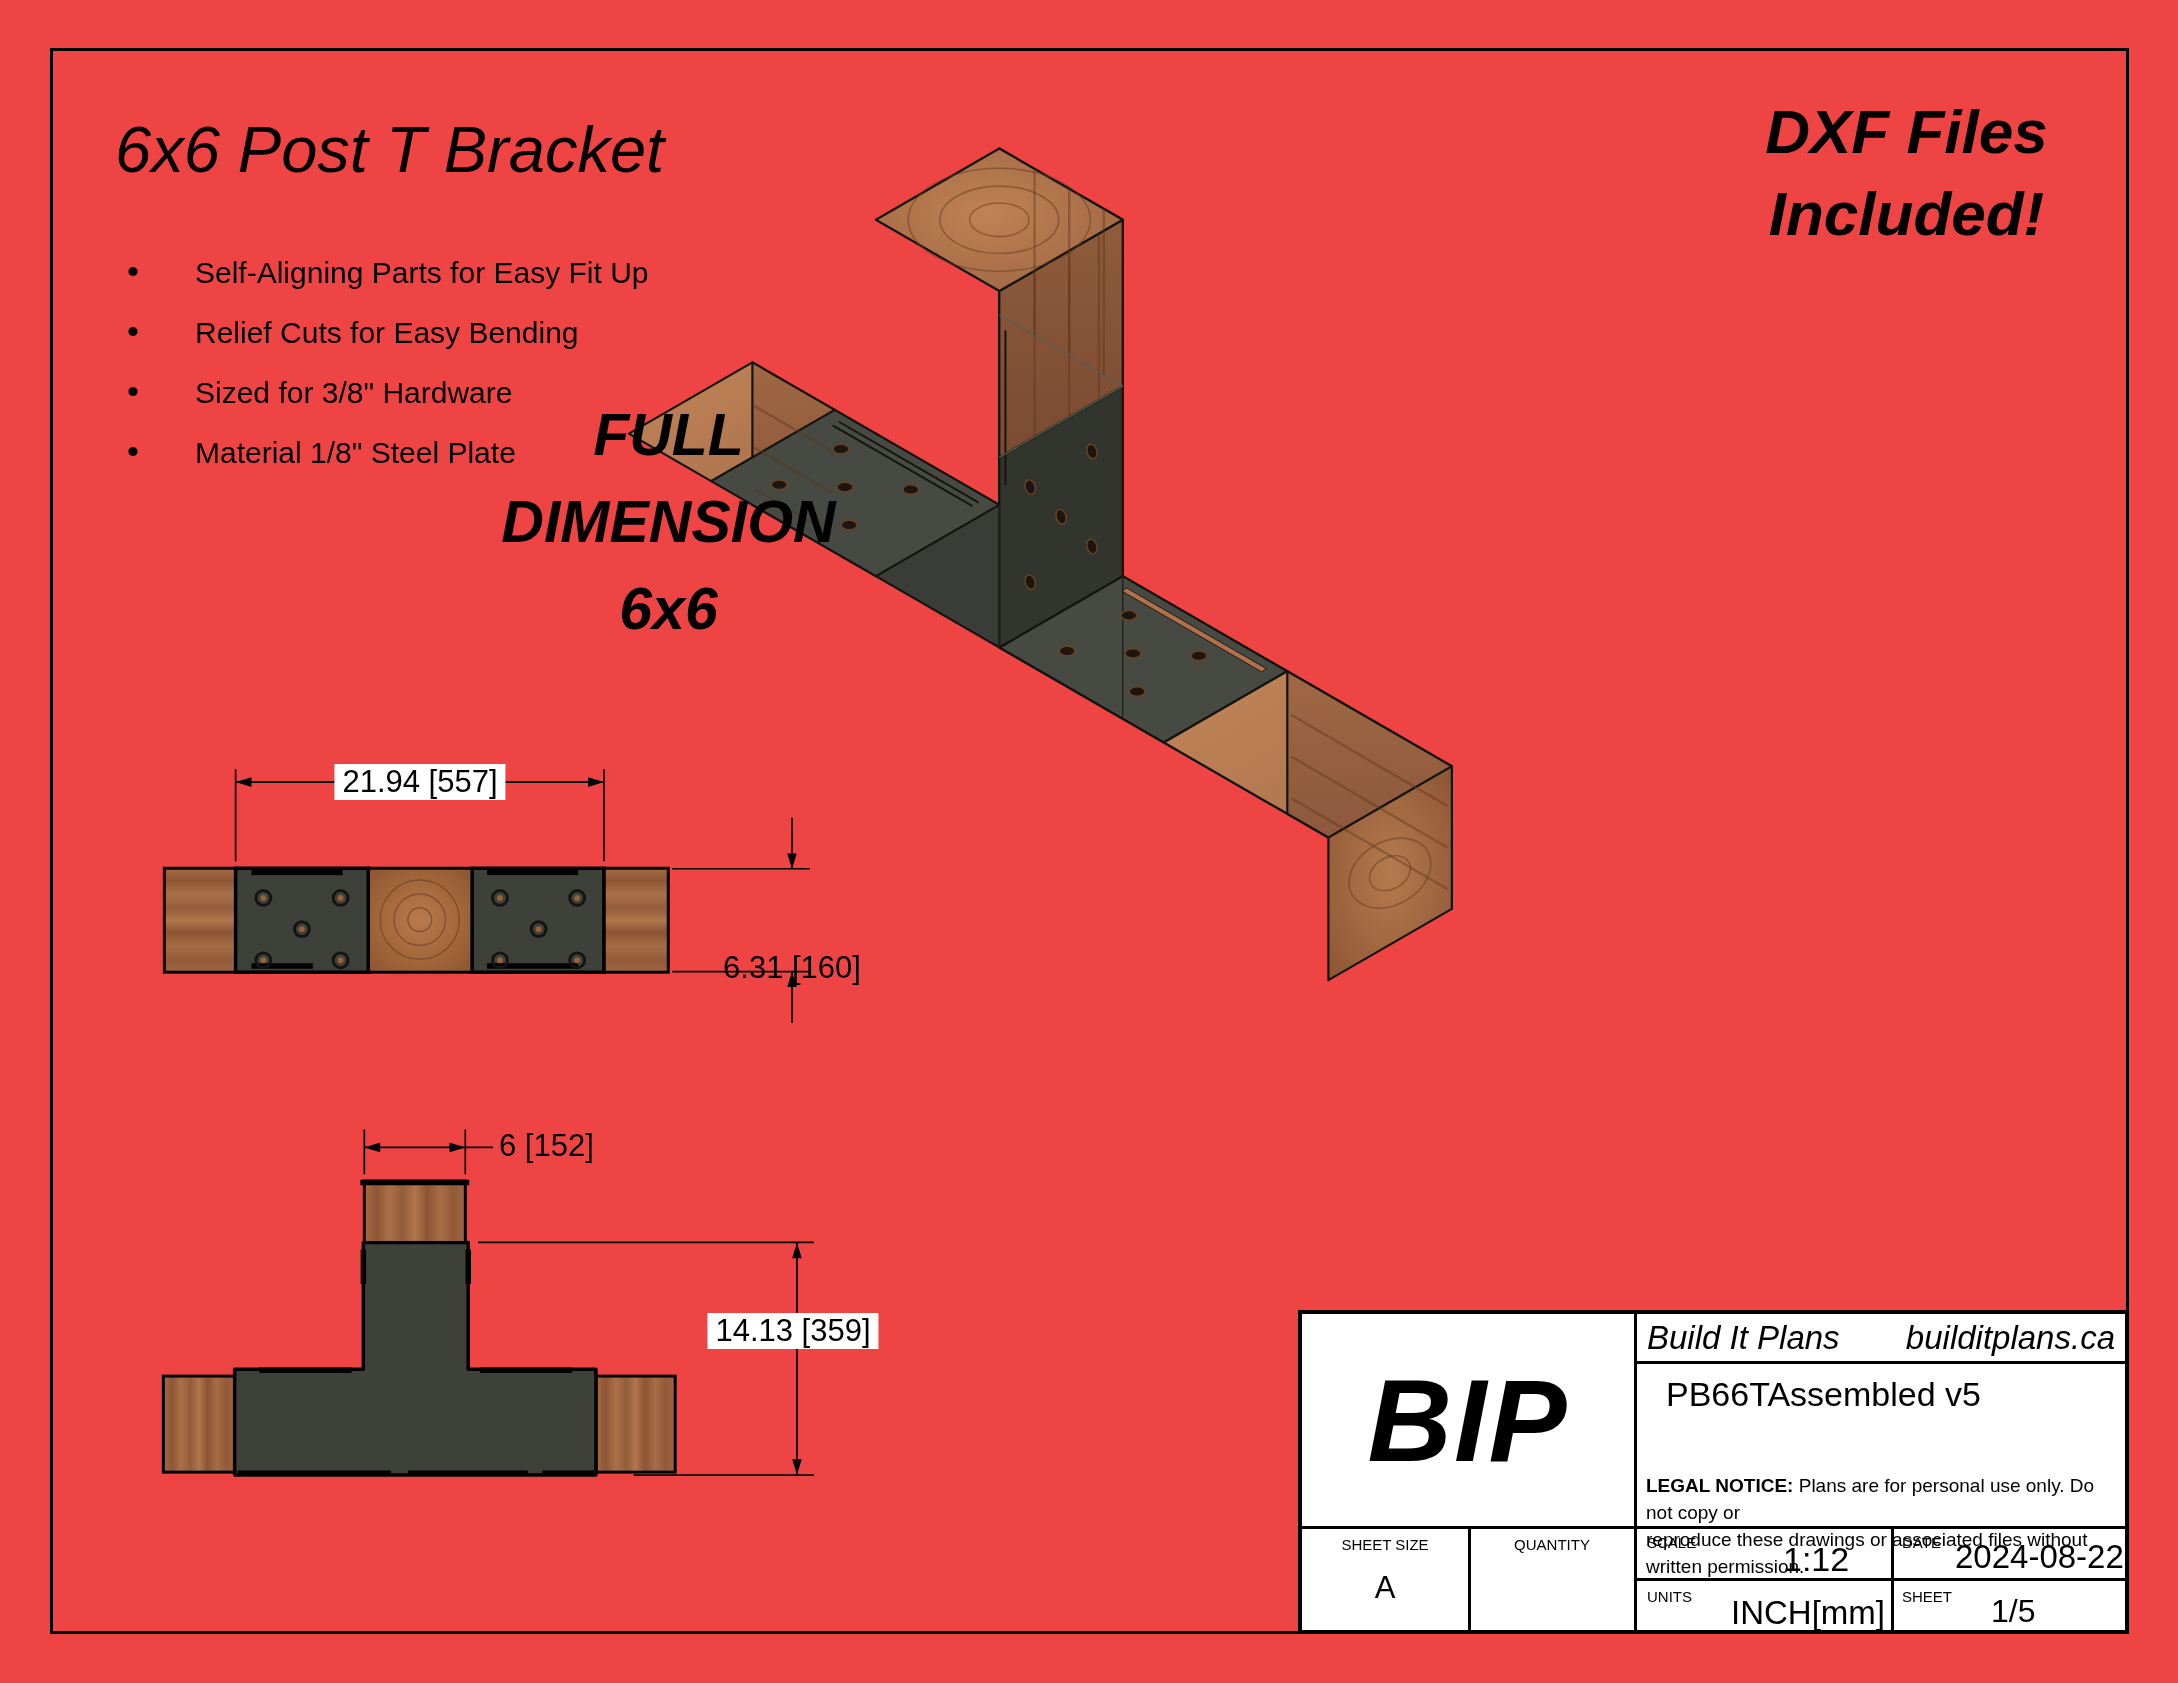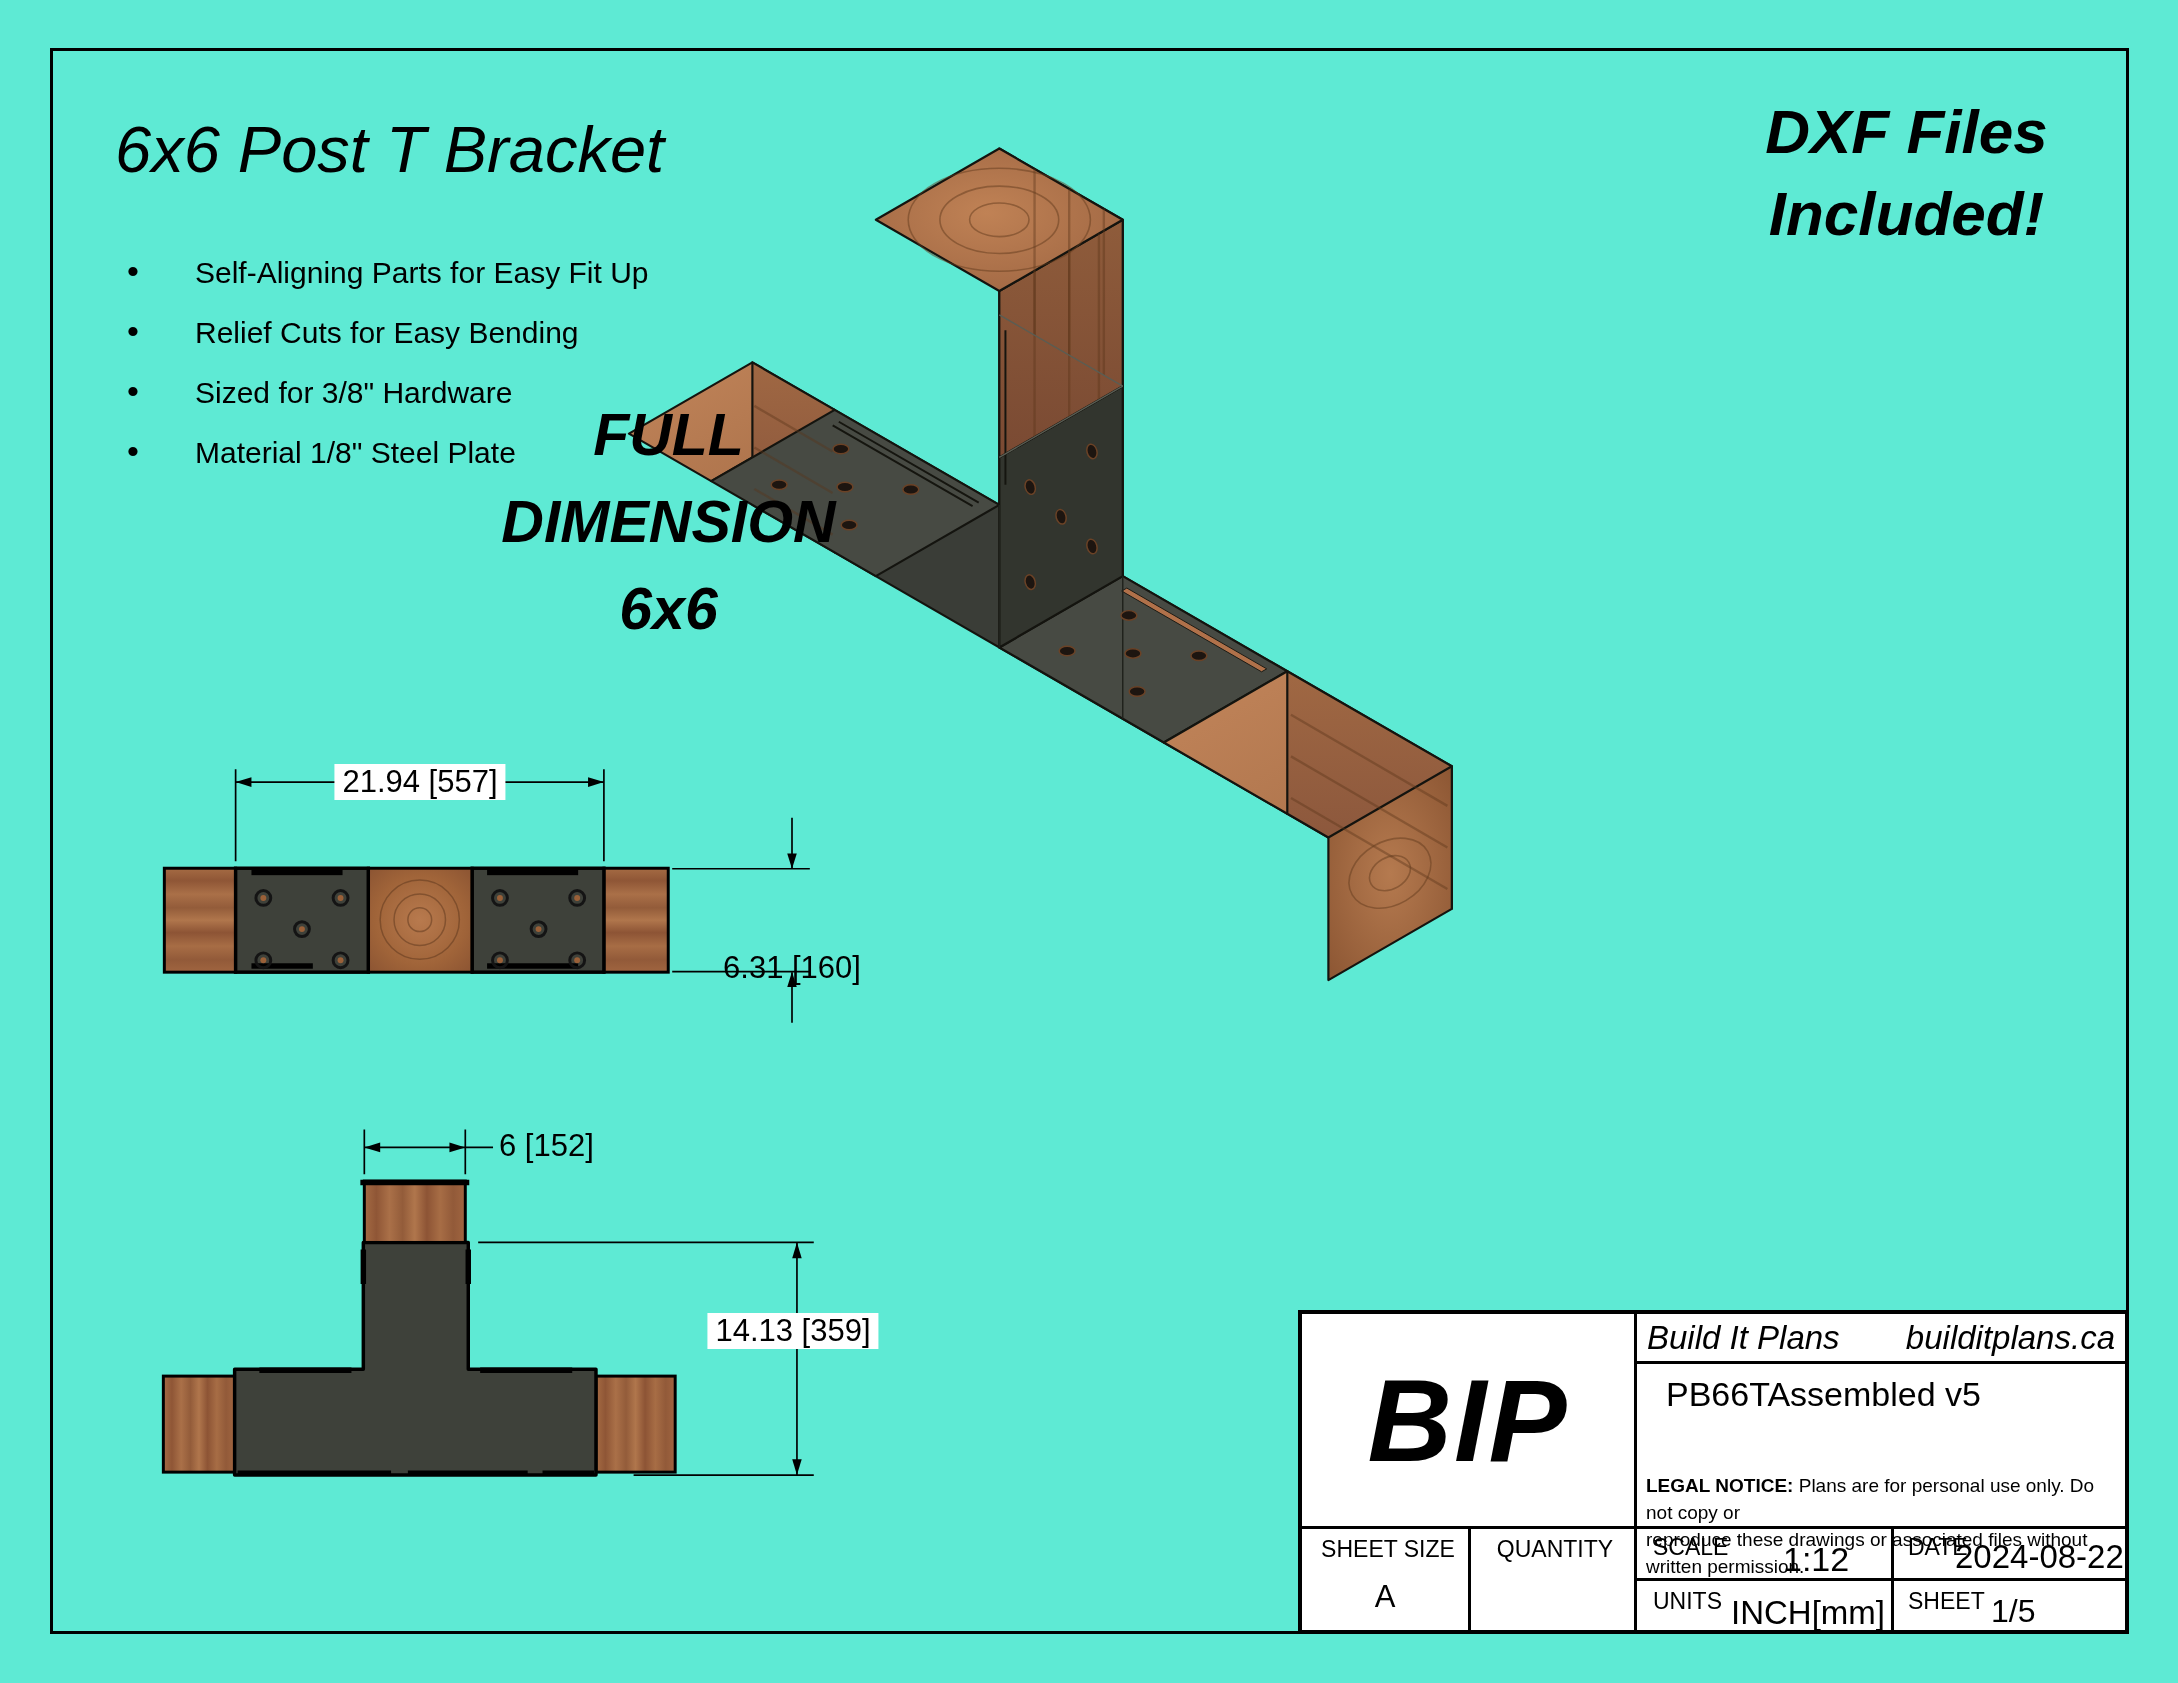--- a/index.html
+++ b/index.html
@@ -1,16 +1,16 @@
 <!DOCTYPE html>
 <html><head>
 <meta charset="utf-8">
 <style>
   html,body{margin:0;padding:0;background:#ffffff;}
-  #sheet{position:relative;width:2178px;height:1683px;background:#5eead4;overflow:hidden;
+  #sheet{position:relative;width:2178px;height:1683px;background:#ef4444;overflow:hidden;
          font-family:"Liberation Sans",sans-serif;color:#000;}
   .abs{position:absolute;}
   #border-frame{left:50px;top:48px;width:2079px;height:1586px;border:3px solid #000;box-sizing:border-box;}
   #page-title{left:115px;top:115px;font-style:italic;font-size:65px;line-height:69px;white-space:nowrap;}
   #feature-list{left:127px;top:242px;font-size:30px;line-height:58px;}
   .feature-row{display:flex;align-items:baseline;}
   .feature-row .dot{width:26px;font-size:34px;}
   .feature-row .ftxt{margin-left:42px;white-space:nowrap;}
   #dxf-note{left:1735px;top:91px;width:343px;text-align:center;font-weight:bold;font-style:italic;
             font-size:62px;line-height:82px;white-space:nowrap;}
@@ -24,21 +24,21 @@
   #title-block{left:1298px;top:1310px;width:831px;height:324px;border:4px solid #000;box-sizing:border-box;background:#fff;}
   .tb-line{position:absolute;background:#000;}
   .tb-cell{position:absolute;box-sizing:border-box;}
   #bip-logo{left:0;top:0;width:332px;height:212px;display:flex;align-items:center;justify-content:center;
             font-weight:bold;font-style:italic;font-size:117px;letter-spacing:2px;}
   #tb-company-row{left:335px;top:0;width:488px;height:47px;text-align:center;}
   #company-name{position:absolute;left:10px;top:5px;font-style:italic;font-size:33px;}
   #website{position:absolute;right:10px;top:5px;font-style:italic;font-size:33px;}
   #part-name{position:absolute;left:364px;top:61px;font-size:34px;}
   #legal-notice{position:absolute;left:344px;top:158px;width:473px;font-size:19px;line-height:27px;}
-  .tb-label{font-size:23px;margin-left:6px;}
+  .tb-label{font-size:15px;}
   .tb-value{position:absolute;white-space:nowrap;}
   #cell-sheetsize{left:0;top:215px;width:166px;height:101px;text-align:center;padding-top:7px;}
   #cell-sheetsize .tb-value{position:static;display:block;margin-top:16px;font-size:31px;}
   #cell-quantity{left:169px;top:215px;width:162px;height:101px;text-align:center;padding-top:7px;}
   #cell-scale{left:335px;top:215px;width:254px;height:50px;}
   #cell-scale .tb-label{position:absolute;left:10px;top:5px;}
   #cell-scale .tb-value{left:111px;top:11px;font-size:34px;margin-left:35px;}
   #cell-date{left:592px;top:215px;width:231px;height:50px;}
   #cell-date .tb-label{position:absolute;left:8px;top:5px;}
   #cell-date .tb-value{left:61px;top:9px;font-size:33px;}

